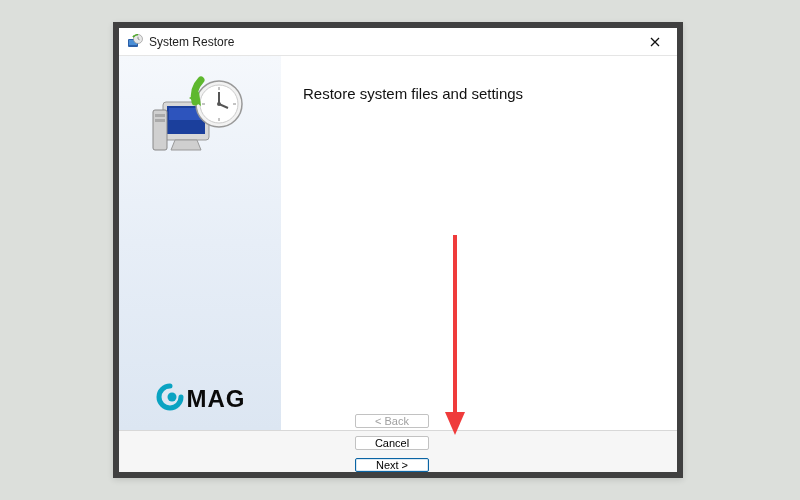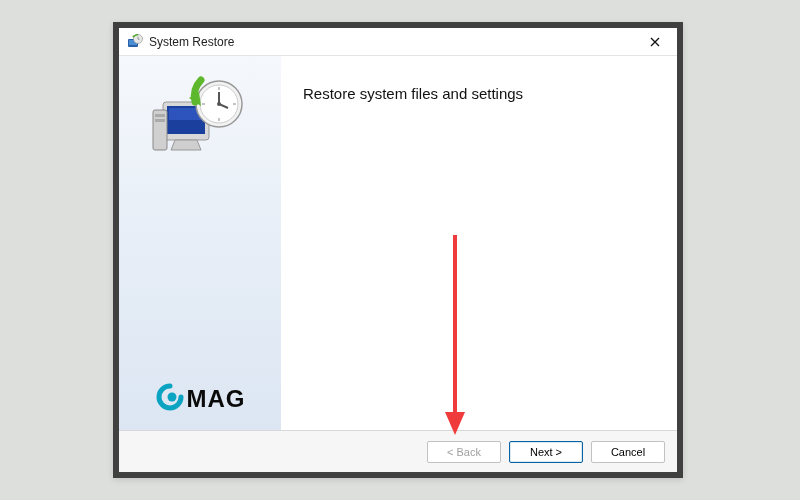--- a/index.html
+++ b/index.html
@@ -97,20 +97,21 @@
     }
     .footer {
       height: 42px;
       border-top: 1px solid #d8d8d8;
       background: #f6f6f6;
       display: flex;
       justify-content: flex-end;
       align-items: center;
       gap: 8px;
       padding-right: 12px;
+      flex-direction: column;
     }
     .btn {
       min-width: 74px;
       height: 22px;
       font-size: 11px;
       font-family: inherit;
       background: #fff;
       border: 1px solid #c2c2c2;
       border-radius: 2px;
       cursor: pointer;
@@ -196,22 +197,22 @@
       </div>
     </div>
 
     <div class="main-panel">
       <div class="main-title">Restore system files and settings</div>
     </div>
   </div>
 
   <div class="footer">
     <button class="btn" disabled="">&lt; Back</button>
+    <button class="btn">Cancel</button>
     <button class="btn primary">Next &gt;</button>
-    <button class="btn">Cancel</button>
   </div>
 </div>
 
 <div class="arrow-annotation">
   <svg width="30" height="210">
     <line x1="15" y1="5" x2="15" y2="185" stroke="#ef3b3b" stroke-width="4"></line>
     <polygon points="15,205 5,182 25,182" fill="#ef3b3b"></polygon>
   </svg>
 </div>
 

